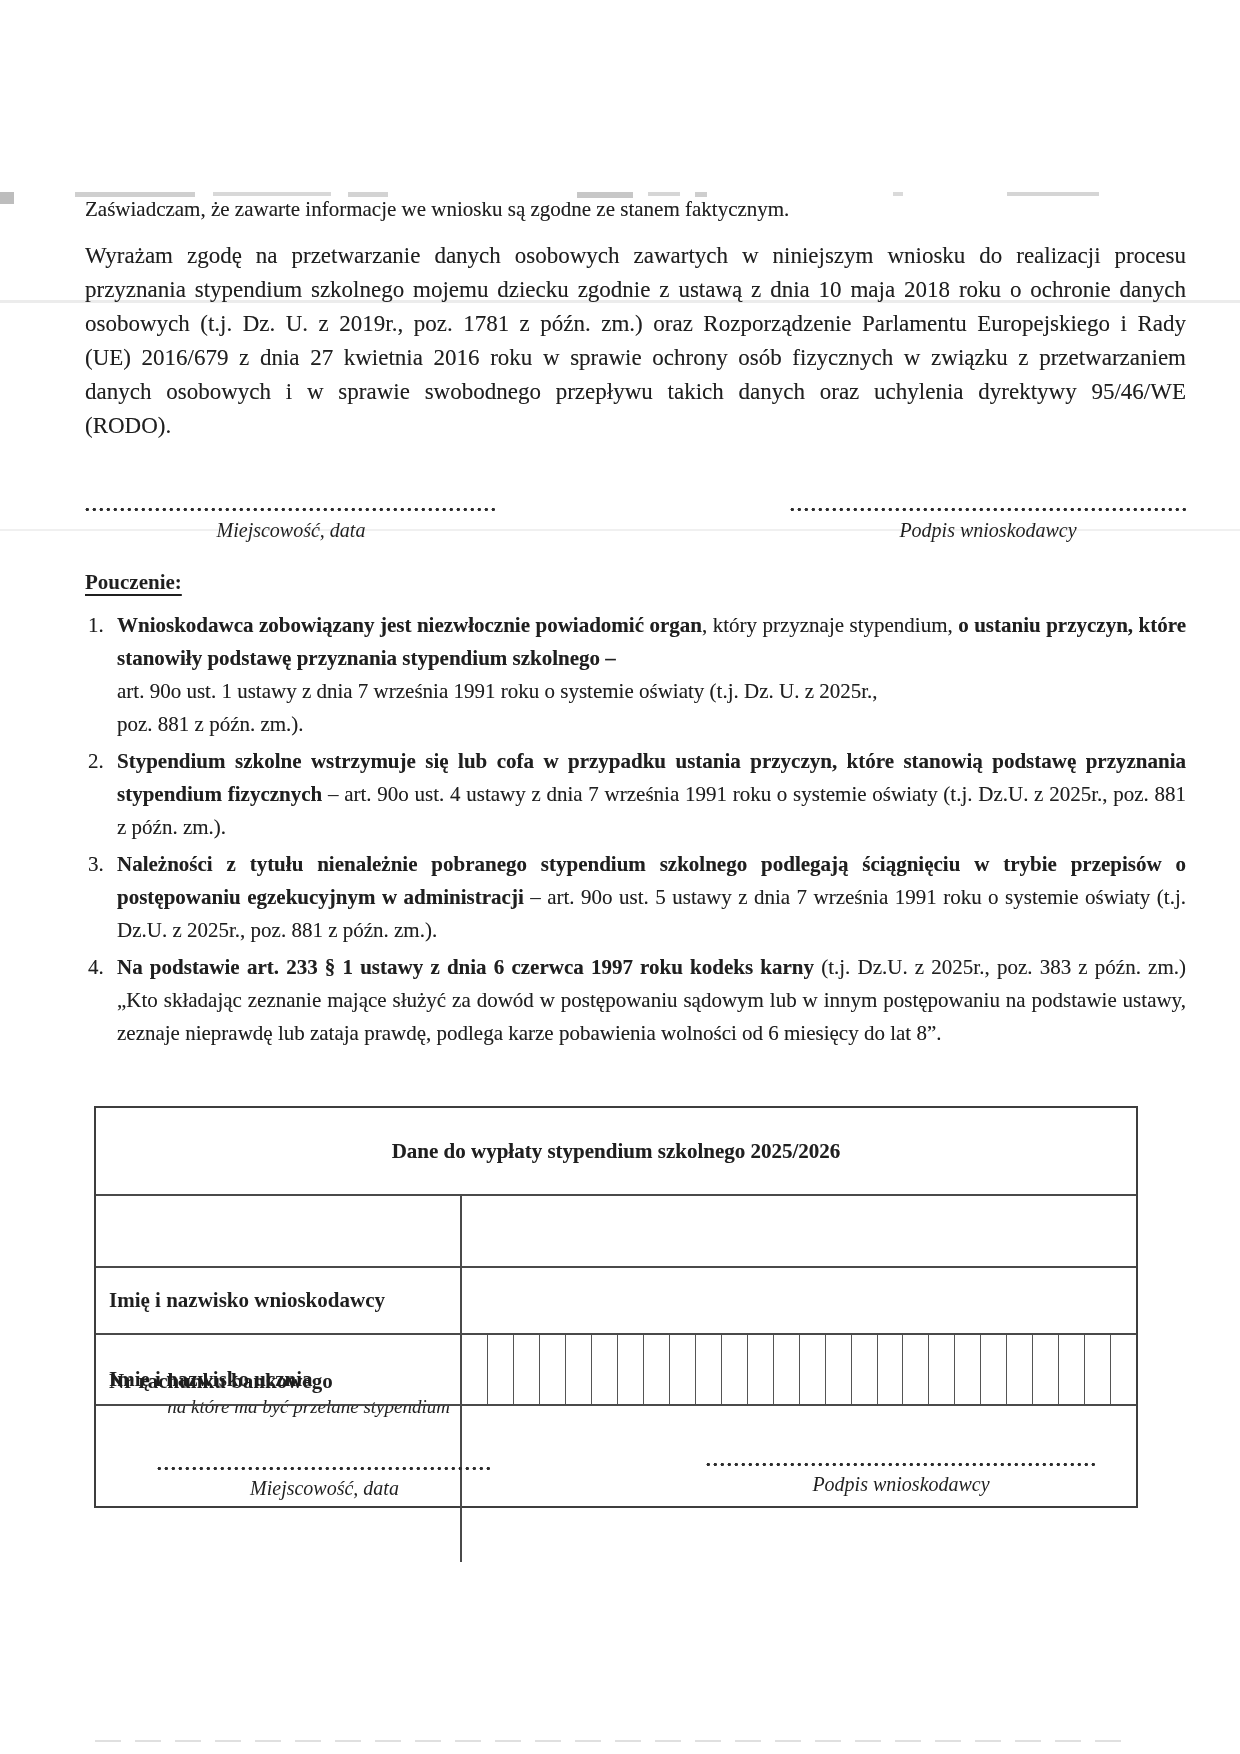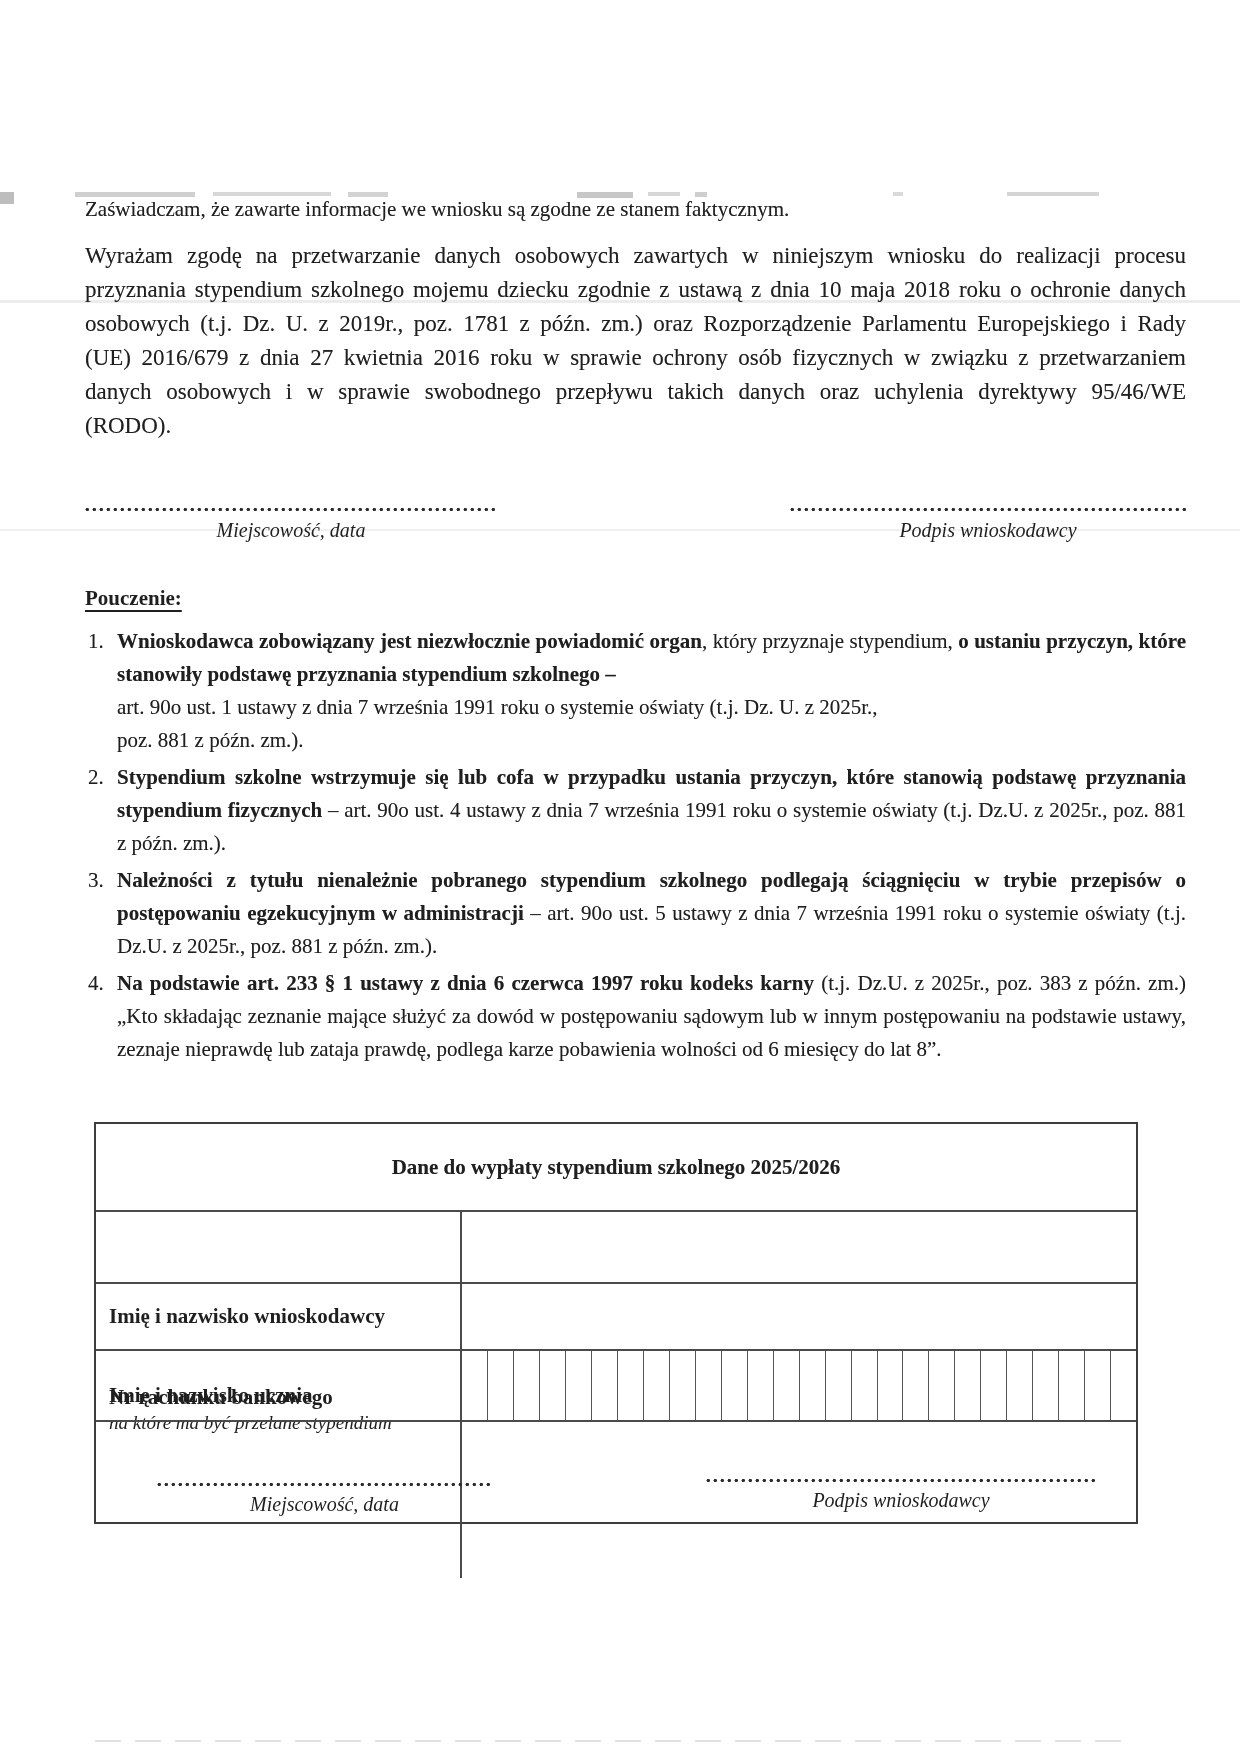--- a/index.html
+++ b/index.html
@@ -34,21 +34,21 @@
   }
   .sig-row{margin-top:64px;display:flex;align-items:flex-start;}
   .sig-col{display:flex;flex-direction:column;}
   .sig-col .dotted{width:100%;}
   .sig-col-left{width:412px;}
   .sig-col-right{width:396px;margin-left:auto;}
   .sig-label{margin-top:7px;font-style:italic;font-size:20px;text-align:center;}
 
   
   .pouczenie-heading{
-    margin-top:44px;font-size:21px;font-weight:bold;display:inline-block;
+    margin-top:28px;font-size:21px;font-weight:bold;display:inline-block;
     text-decoration:underline;text-decoration-thickness:2px;text-underline-offset:5px;text-align:center;
   }
   ol.pouczenie{list-style:none;margin-top:14px;margin-left:3px;}
   ol.pouczenie li{
     position:relative;padding-left:29px;font-size:21px;line-height:33px;
     text-align:justify;margin-bottom:4px;text-shadow:0 0 0.4px rgba(0,0,0,0.35);
   }
   ol.pouczenie .num{position:absolute;left:0;top:0;font-weight:normal;}
   .seg-bold{font-weight:bold;}
 
@@ -71,21 +71,21 @@
   .pt-row{display:flex;border-top:2px solid var(--border-c);}
   .pt-label{
     width:366px;flex:0 0 366px;border-right:2px solid var(--border-c);
     display:flex;flex-direction:column;justify-content:center;
     padding:6px 10px 6px 13px;font-weight:bold;font-size:21px;
   }
   .pt-value{flex:1;}
   .row-student{height:72px;flex-direction:column;}
   .row-applicant{height:67px;gap:16px;}
   .row-bank{height:71px;}
-  .bank-sublabel{font-weight:normal;font-style:italic;font-size:19px;line-height:24px;}
+  .bank-sublabel{font-weight:normal;font-style:italic;font-size:19px;line-height:24px;text-align:right;}
   .bank-mainlabel{line-height:27px;margin-top:47px;}
   .digit-strip{display:flex;}
   .digit-cell{flex:1;border-right:1.5px solid #555;}
   .digit-cell:last-child{border-right:none;}
   .pt-bottom{border-top:2px solid var(--border-c);height:102px;position:relative;}
   .pt-sig-left{position:absolute;left:61px;top:60px;width:335px;}
   .pt-sig-right{position:absolute;right:40px;top:56px;width:390px;}
   .pt-sig-label{margin-top:6px;font-style:italic;font-size:20px;text-align:center;}
 </style>
 </head>

